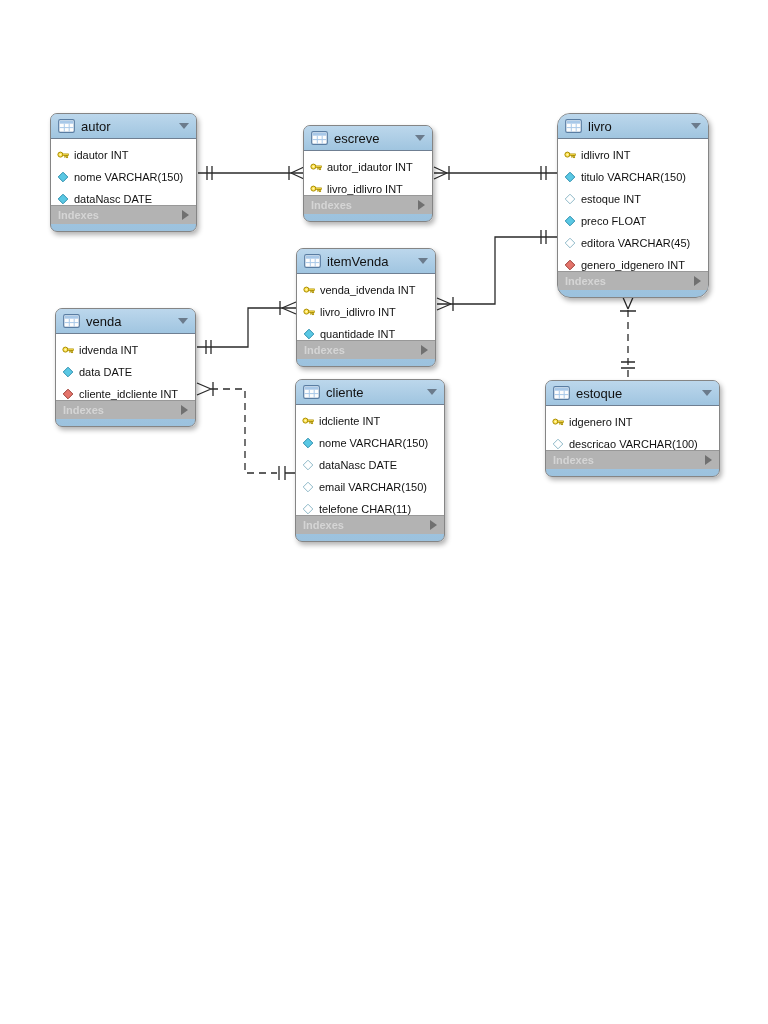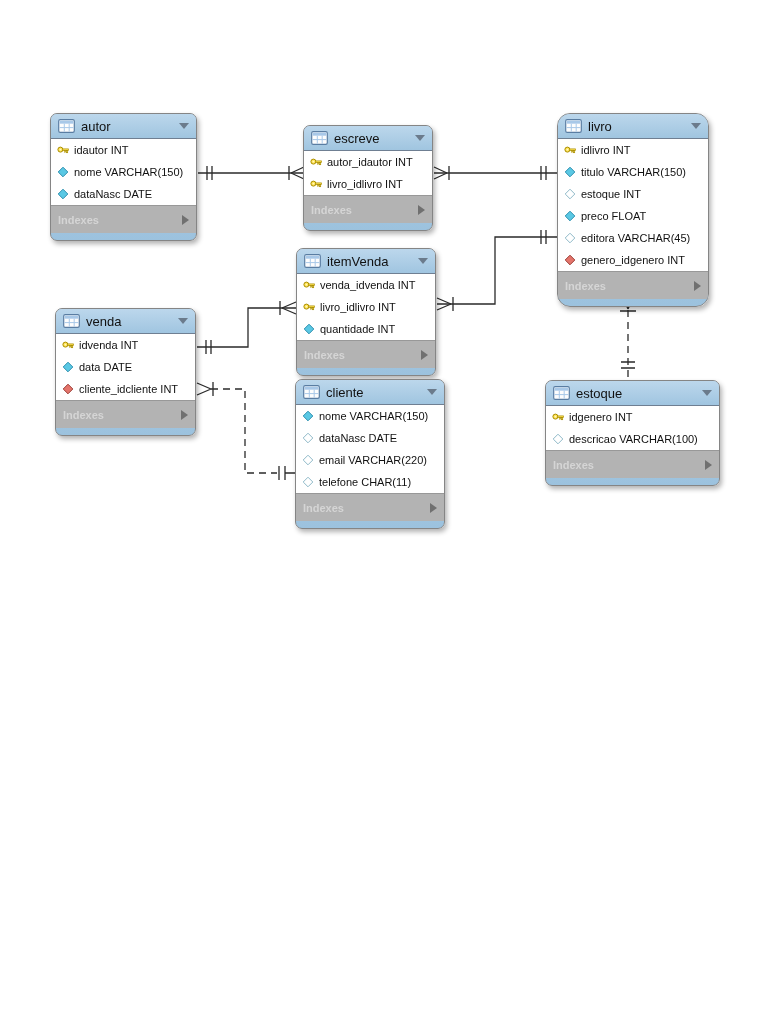--- a/index.html
+++ b/index.html
@@ -28,29 +28,29 @@
   }
   .tbl-icon { flex:0 0 auto; display:block; }
   .tbl-name { flex:1; font-size:13px; font-weight:normal; color:#111; white-space:nowrap; }
   .caret-down {
     width:0; height:0; flex:0 0 auto;
     border-left:5px solid transparent; border-right:5px solid transparent;
     border-top:6px solid #6b7b8c;
   }
   .tbl-body { background:#ffffff; }
   .f-row {
-    height:22px; display:flex; align-items:center; gap:5px;
+    height:22px; display:flex; align-items:flex-end; gap:5px;
     padding:0 6px; font-size:11px; color:#111; white-space:nowrap;
   }
   .fic { flex:0 0 auto; display:block; }
   .ic-filled  { fill:#5ac8e4; stroke:#2d8fae; stroke-width:1; }
   .ic-open    { fill:#ffffff; stroke:#8fb9c8; stroke-width:1; }
   .ic-red     { fill:#e4746b; stroke:#9c3c34; stroke-width:1; }
   .tbl-footer {
-    height:28px; background:#b3b3b3;
+    height:19px; background:#b3b3b3;
     border-top:1px solid #989898;
     display:flex; align-items:center; justify-content:space-between;
     padding:0 7px;
   }
   .footer-label { font-size:11px; font-weight:bold; color:#d5d5d5; }
   .caret-right {
     width:0; height:0;
     border-top:5px solid transparent; border-bottom:5px solid transparent;
     border-left:7px solid #707070;
   }
@@ -307,36 +307,42 @@
   <div class="tbl tbl-cliente">
     <div class="tbl-header">
       <svg class="tbl-icon" width="17" height="14">
           <use href="#sym-table"></use>
         </svg>
       <span class="tbl-name">cliente</span>
       <span class="caret-down"></span>
     </div>
     <div class="tbl-body">
       <div class="f-row">
+        <svg class="fic" width="12" height="12">
+            <use href="#sym-key"></use>
+          </svg>
+        <span>idcliente INT</span>
+      </div>
+      <div class="f-row">
         <svg class="fic ic-filled" width="12" height="12">
             <use href="#sym-diamond"></use>
           </svg>
         <span>nome VARCHAR(150)</span>
       </div>
       <div class="f-row">
         <svg class="fic ic-open" width="12" height="12">
             <use href="#sym-diamond"></use>
           </svg>
         <span>dataNasc DATE</span>
       </div>
       <div class="f-row">
         <svg class="fic ic-open" width="12" height="12">
             <use href="#sym-diamond"></use>
           </svg>
-        <span>email VARCHAR(220)</span>
+        <span>email VARCHAR(150)</span>
       </div>
       <div class="f-row">
         <svg class="fic ic-open" width="12" height="12">
             <use href="#sym-diamond"></use>
           </svg>
         <span>telefone CHAR(11)</span>
       </div>
     </div>
     <div class="tbl-footer">
       <span class="footer-label">Indexes</span>

